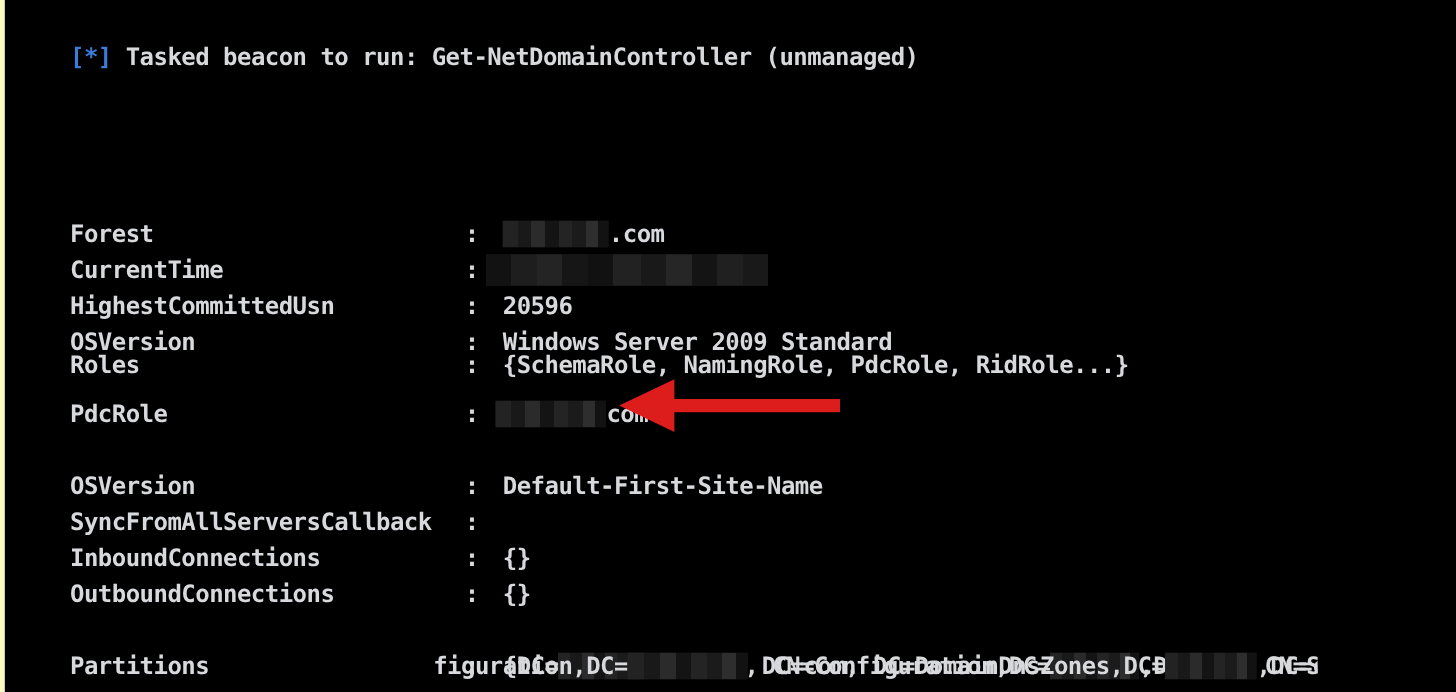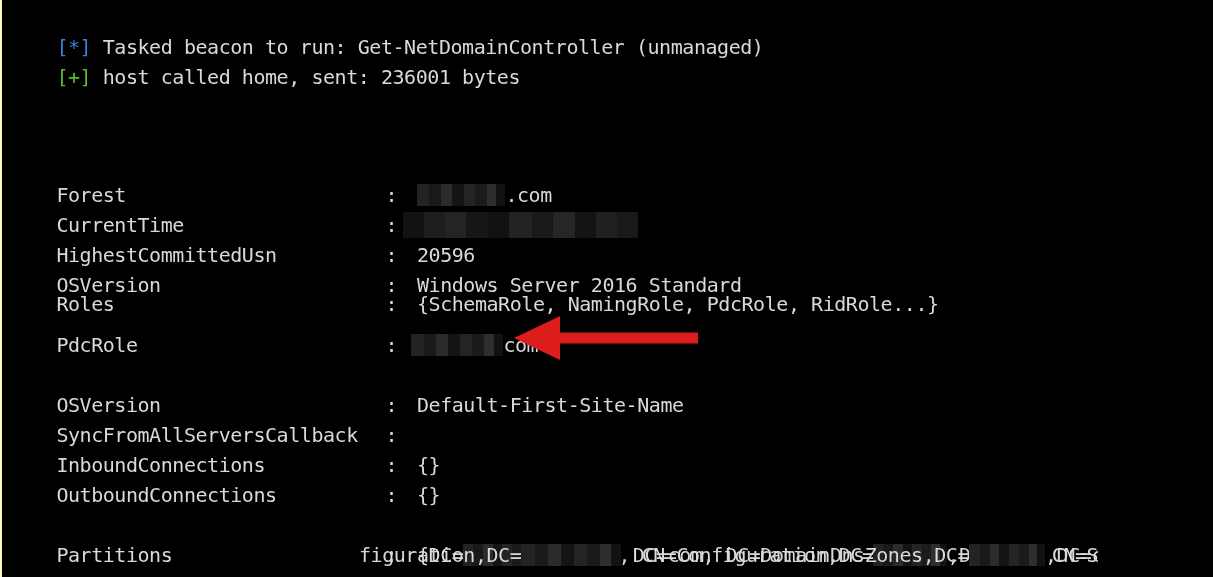--- a/index.html
+++ b/index.html
@@ -10,21 +10,22 @@
   body {
     font-family: "DejaVu Sans Mono", "Liberation Mono", monospace;
   }
   #terminal {
     position: relative;
     width: 1098px;
     height: 577px;
     background: #000000;
     overflow: hidden;
     box-sizing: border-box;
-    border-left: 2px solid #fef9c3;
+    border-left: 4px solid #fef9c3;
+    font-weight: bold;
   }
   .line {
     position: absolute;
     left: 8px;
     white-space: pre;
     font-size: 20px;
     line-height: 30px;
     letter-spacing: -0.45px;
     color: #d7d9dc;
     font-family: "DejaVu Sans Mono", "Liberation Mono", monospace;
@@ -100,39 +101,36 @@
 </style>
 </head>
 <body>
 
 <div id="terminal">
 
   <div class="line" style="top:2px;">
     <span class="tag-info">[*]</span><span class="body-text"> Tasked beacon to run: Get-NetDomainController (unmanaged)</span>
   </div>
 
-  <div class="line" style="top:32px;">
-    <span class="tag-ok">[+]</span><span class="body-text"> host called home, sent: 236001 bytes</span>
-  </div>
 
 
   <div class="prow" style="top:180px;">
     <span class="key">CurrentTime</span><span class="colon">:</span><span class="val"><span class="redact tall" style="width:235px;margin-left:-2px;"></span></span>
   </div>
 
   <div class="prow" style="top:150px;">
     <span class="key">Forest</span><span class="colon">:</span><span class="val"><span class="redact" style="width:88px;margin-left:12px;"></span><span>.com</span></span>
   </div>
 
   <div class="prow" style="top:210px;">
     <span class="key">HighestCommittedUsn</span><span class="colon">:</span><span class="val"> 20596</span>
   </div>
 
   <div class="prow" style="top:240px;">
-    <span class="key">OSVersion</span><span class="colon">:</span><span class="val"> Windows Server 2016 Standard</span>
+    <span class="key">OSVersion</span><span class="colon">:</span><span class="val"> Windows Server 2009 Standard</span>
   </div>
 
   <div class="prow" style="top:259px;">
     <span class="key">Roles</span><span class="colon">:</span><span class="val"> {SchemaRole, NamingRole, PdcRole, RidRole...}</span>
   </div>
 
   <div class="prow" style="top:300px;">
     <span class="key">PdcRole</span><span class="colon">:</span><span class="val"><span class="redact" style="width:92px;margin-left:6px;"></span><span>com</span></span>
   </div>
 

